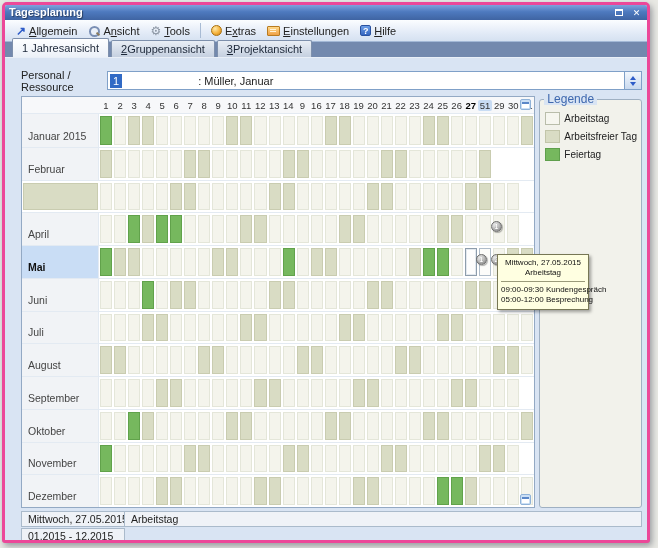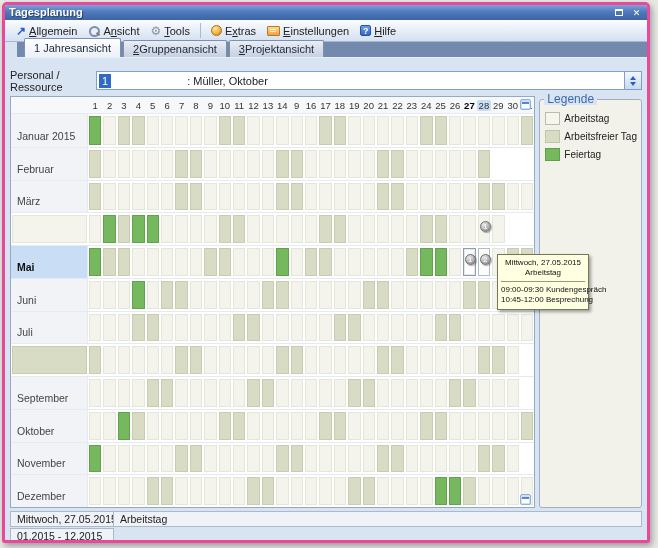--- a/index.html
+++ b/index.html
@@ -43,31 +43,30 @@
   .icon-view::after { content:""; position:absolute; left:8px; top:8px; width:4px; height:2px; background:#8A7A5A; transform:rotate(45deg); }
   .icon-tools { color:#8A94A2; font-size:12px; line-height:12px; }
   .icon-extras { width:11px; height:11px; border-radius:50%; background:radial-gradient(circle at 35% 30%, #FFE9A8, #F5B23C 55%, #C87E14); border:1px solid #A8700F; }
   .icon-settings { width:13px; height:10px; border:1px solid #B87B20; border-radius:1px; background:linear-gradient(180deg,#FFD98A,#EFA045); position:relative; }
   .icon-settings::after { content:""; position:absolute; left:2px; top:2px; width:6px; height:1px; background:#FFF3D8; box-shadow:0 2px 0 #FFF3D8; }
   .icon-help { width:11px; height:11px; border-radius:2px; background:linear-gradient(180deg,#6FA0E8,#3566C0); color:#fff; font-weight:bold; font-size:9px; display:flex; align-items:center; justify-content:center; border:1px solid #2A52A0;}
   
   .tabband {
     height:16px; background:#7389AE; display:flex; align-items:flex-end; padding:0 0 0 7px; gap:2px;
     border-bottom:1px solid #E9EFF7;
-    margin-left:12px;
   }
   .tab {
     height:17px; padding:0 9px; display:flex; align-items:center; white-space:nowrap;
     background:linear-gradient(180deg,#E9EEF5,#C5D0E0); border:1px solid #7E90AC; border-bottom:none;
     border-radius:2px 2px 0 0; color:#1c2738; cursor:default;
   }
   .tab u { text-decoration:underline; }
   .tab.active { height:19px; background:linear-gradient(180deg,#FDFEFF,#ECF1F8); }
   
-  .content { position:absolute; left:0; right:0; top:60px; bottom:0; background:#D9E4F3; padding:4px 5px 0 5px; }
+  .content { position:absolute; left:0; right:0; top:60px; bottom:0; background:#D9E4F3; padding:4px 5px 0 16px; }
   .selector-row { height:23px; display:flex; align-items:center; margin-bottom:4px; }
   .selector-label { width:86px; }
   .combo { flex:1; height:19px; background:#fff; border:1px solid #7FA0C8; display:flex; align-items:center; padding-left:2px; position:relative; }
   .combo-sel { background:#316AC5; color:#fff; padding:0 3px; line-height:14px; }
   .combo-text { margin-left:76px; }
   .combo-btn {
     position:absolute; right:0; top:0; bottom:0; width:17px;
     background:linear-gradient(180deg,#F2F7FD,#C9D9EE); border-left:1px solid #7FA0C8;
     display:flex; flex-direction:column; align-items:center; justify-content:center; gap:2px;
   }
@@ -175,21 +174,21 @@
       <span class="tab"><u>2</u> Gruppenansicht</span>
       <span class="tab"><u>3</u> Projektansicht</span>
     </div>
 
   <div class="content">
 
     <div class="selector-row">
       <span class="selector-label">Personal / Ressource</span>
       <div class="combo">
         <span class="combo-sel">1</span>
-        <span class="combo-text">: Müller, Oktober</span>
+        <span class="combo-text">: Müller, Januar</span>
         <span class="combo-btn">
           <span class="arr-up"></span>
           <span class="arr-dn"></span>
         </span>
       </div>
     </div>
 
     <div class="main-row">
       <div class="cal-panel" id="calpanel">
         <div class="cal-header" id="calheader">
@@ -214,21 +213,21 @@
             <span class="num">18</span>
             <span class="num">19</span>
             <span class="num">20</span>
             <span class="num">21</span>
             <span class="num">22</span>
             <span class="num">23</span>
             <span class="num">24</span>
             <span class="num">25</span>
             <span class="num">26</span>
             <span class="num bold">27</span>
-            <span class="num"><span class="hl">28</span></span>
+            <span class="num"><span class="hl">51</span></span>
             <span class="num">29</span>
             <span class="num">30</span>
             <span class="num">31</span>
           </div>
         <div id="calbody">
             <div class="month-row">
               <div class="month-label">Januar 2015</div>
               <div class="dw">
                 <div class="dc h"></div>
               </div>
@@ -407,21 +406,20 @@
                 <div class="dc w"></div>
               </div>
               <div class="dw">
                 <div class="dc f"></div>
               </div>
               <div class="dw"></div>
               <div class="dw"></div>
               <div class="dw"></div>
             </div>
             <div class="month-row">
-              <div class="month-label">März</div>
               <div class="dw">
                 <div class="dc f"></div>
               </div>
               <div class="dw">
                 <div class="dc w"></div>
               </div>
               <div class="dw">
                 <div class="dc w"></div>
               </div>
               <div class="dw">
@@ -503,20 +501,21 @@
                 <div class="dc f"></div>
               </div>
               <div class="dw">
                 <div class="dc w"></div>
               </div>
               <div class="dw">
                 <div class="dc w"></div>
               </div>
             </div>
             <div class="month-row">
+              <div class="month-label">April</div>
               <div class="dw">
                 <div class="dc w"></div>
               </div>
               <div class="dw">
                 <div class="dc w"></div>
               </div>
               <div class="dw">
                 <div class="dc h"></div>
               </div>
               <div class="dw">
@@ -882,20 +881,21 @@
                 <div class="dc w"></div>
               </div>
               <div class="dw">
                 <div class="dc w"></div>
               </div>
               <div class="dw">
                 <div class="dc w"></div>
               </div>
             </div>
             <div class="month-row">
+              <div class="month-label">August</div>
               <div class="dw">
                 <div class="dc f"></div>
               </div>
               <div class="dw">
                 <div class="dc f"></div>
               </div>
               <div class="dw">
                 <div class="dc w"></div>
               </div>
               <div class="dw">
@@ -1405,17 +1405,17 @@
       </div>
 
   </div>
 
   <div class="tooltip">
     <div class="tt-title">Mittwoch, 27.05.2015</div>
     <div class="tt-sub">Arbeitstag</div>
     <div class="tt-hr"></div>
     <div id="ttentries">
         <div class="tt-item">09:00-09:30 Kundengespräch</div>
-        <div class="tt-item">10:45-12:00 Besprechung</div>
+        <div class="tt-item">05:00-12:00 Besprechung</div>
       </div>
   </div>
 
 </div>
 
 </body></html>

